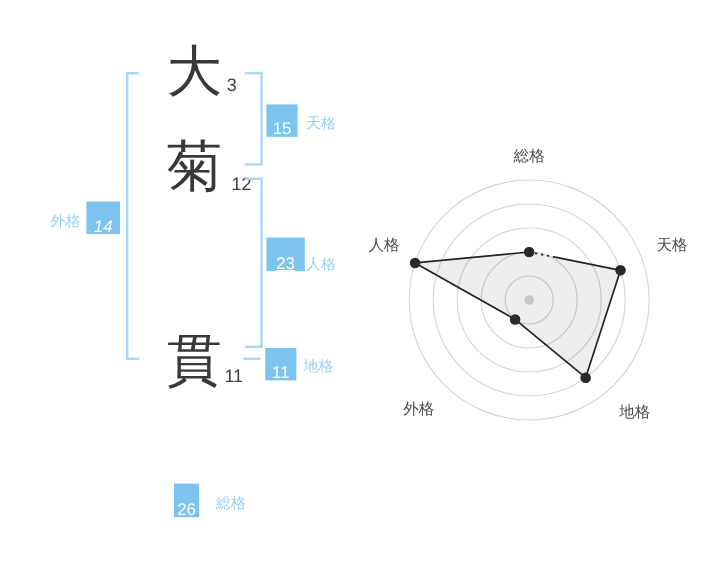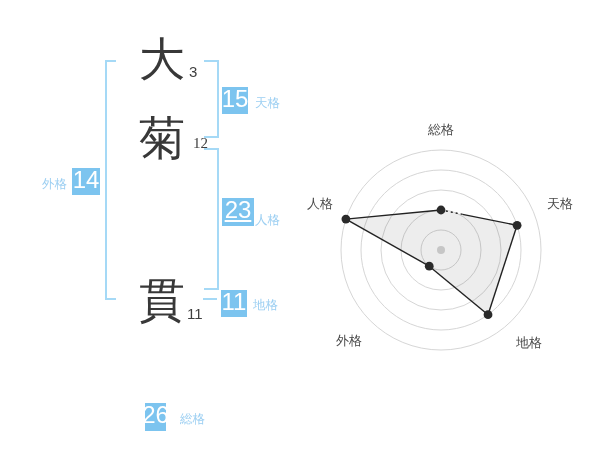--- a/index.html
+++ b/index.html
@@ -9,36 +9,36 @@
   }
   .abs{position:absolute;}
 
   
   .kanji{width:48px;text-align:center;font-size:46px;line-height:1;color:#383838;}
   .k1{left:138px;top:36px;}
   .k2{left:138px;top:115px;}
   .k3{left:138px;top:277px;}
   .strokes{font-size:15px;color:#3f3f3f;line-height:1;}
   .s1{left:189px;top:64px;}
-  .s2{left:193px;top:136px;font-family:Liberation Serif, serif;}
+  .s2{left:193px;top:146px;}
   .s3{left:187px;top:306px;}
 
   
   .bracket{border:0 solid #a5d9f6;}
   .br-left{left:105px;top:60px;width:9px;height:236px;border-left-width:2px;border-top-width:2px;border-bottom-width:2px;}
   .br-ten{left:204px;top:60px;width:13px;height:74px;border-right-width:2px;border-top-width:2px;border-bottom-width:2px;}
   .br-jin{left:204px;top:148px;width:13px;height:138px;border-right-width:2px;border-top-width:2px;border-bottom-width:2px;}
   .br-chi{left:203px;top:298px;width:14px;height:2px;background:#a5d9f6;}
 
   
-  .vbox{background:#7cc4ef;color:#ffffff;font-size:24px;display:flex;align-items:flex-start;justify-content:center;line-height:1;}
+  .vbox{background:#7cc4ef;color:#ffffff;font-size:14px;display:flex;align-items:flex-end;justify-content:center;line-height:1;}
   .v-ten{left:222px;top:87px;width:26px;height:27px;}
   .v-jin{left:222px;top:198px;width:32px;height:28px;text-decoration:underline;}
   .v-chi{left:221px;top:290px;width:26px;height:27px;}
-  .v-gai{left:72px;top:168px;width:28px;height:27px;}
+  .v-gai{left:72px;top:168px;width:28px;height:27px;font-style:italic;}
   .v-sou{left:145px;top:403px;width:21px;height:28px;}
 
   
   .slabel{font-size:12.5px;color:#9ccff2;line-height:1.2;}
   .l-ten{left:255px;top:96px;}
   .l-jin{left:255px;top:213px;}
   .l-chi{left:253px;top:298px;}
   .l-gai{left:42px;top:177px;}
   .l-sou{left:180px;top:412px;}
 

